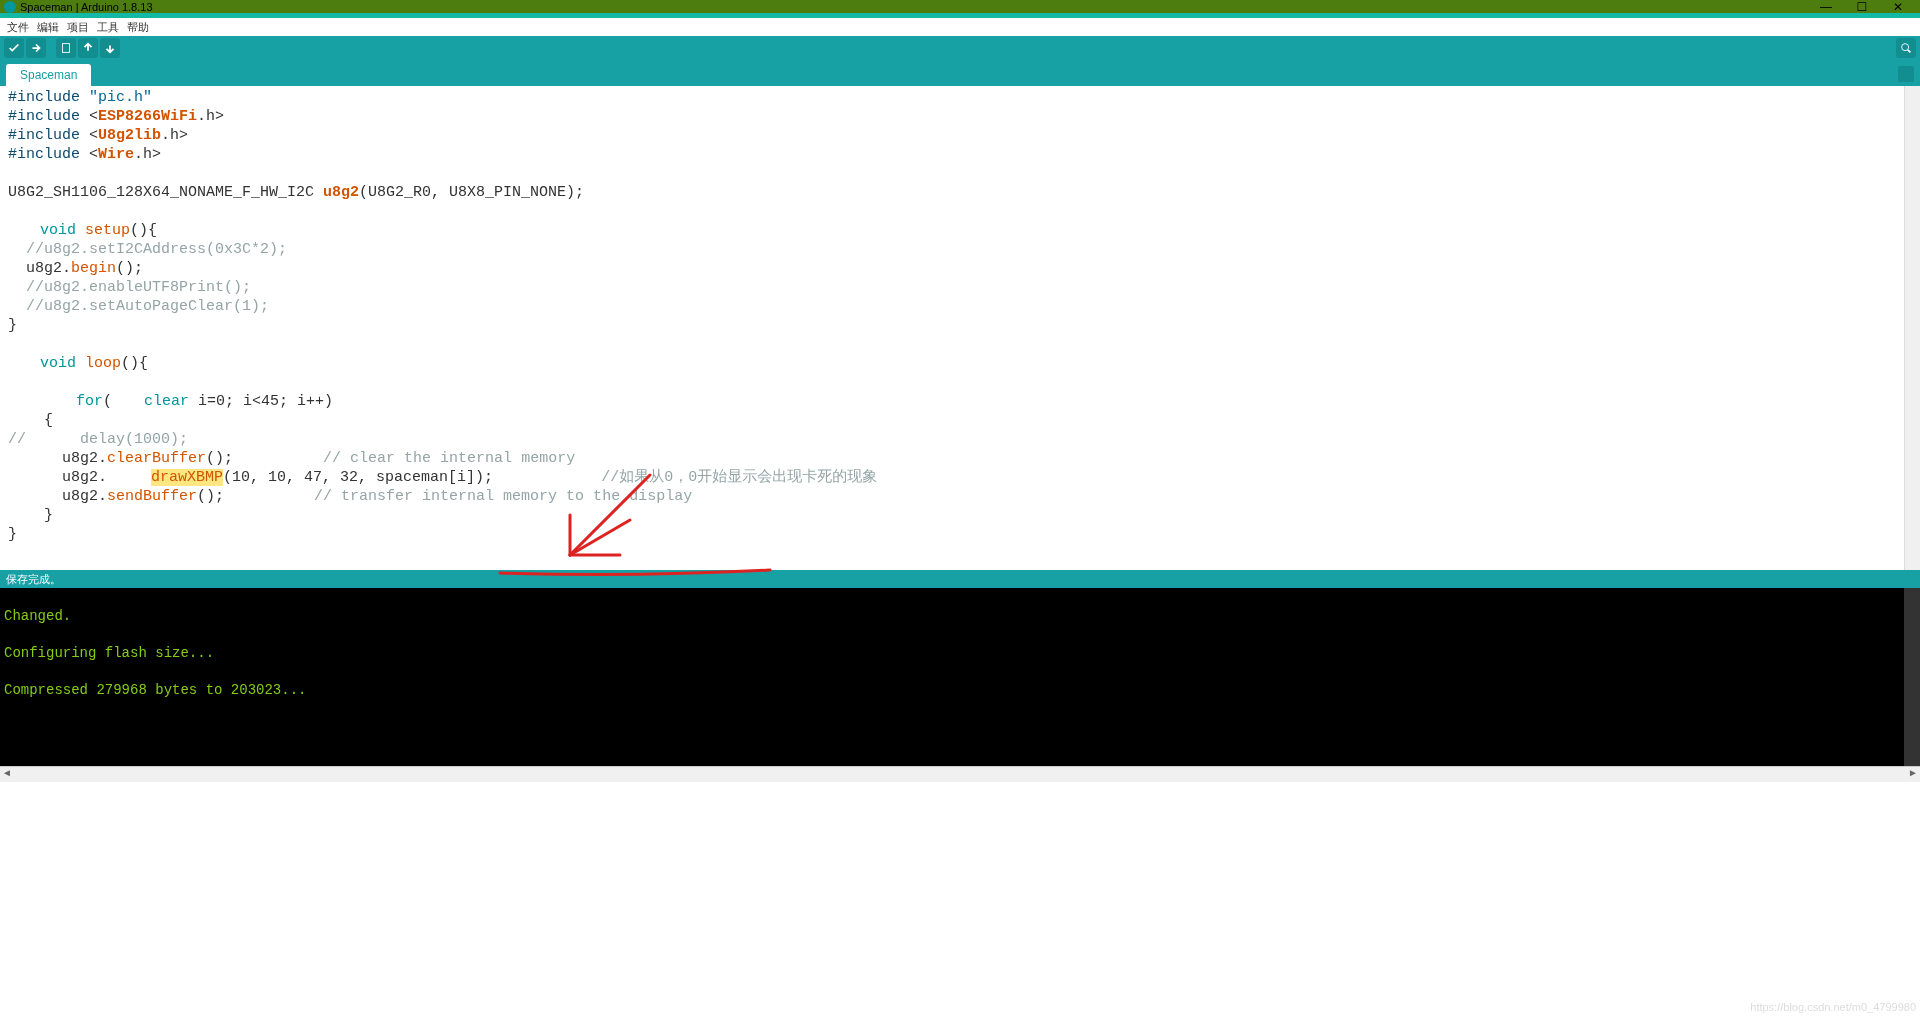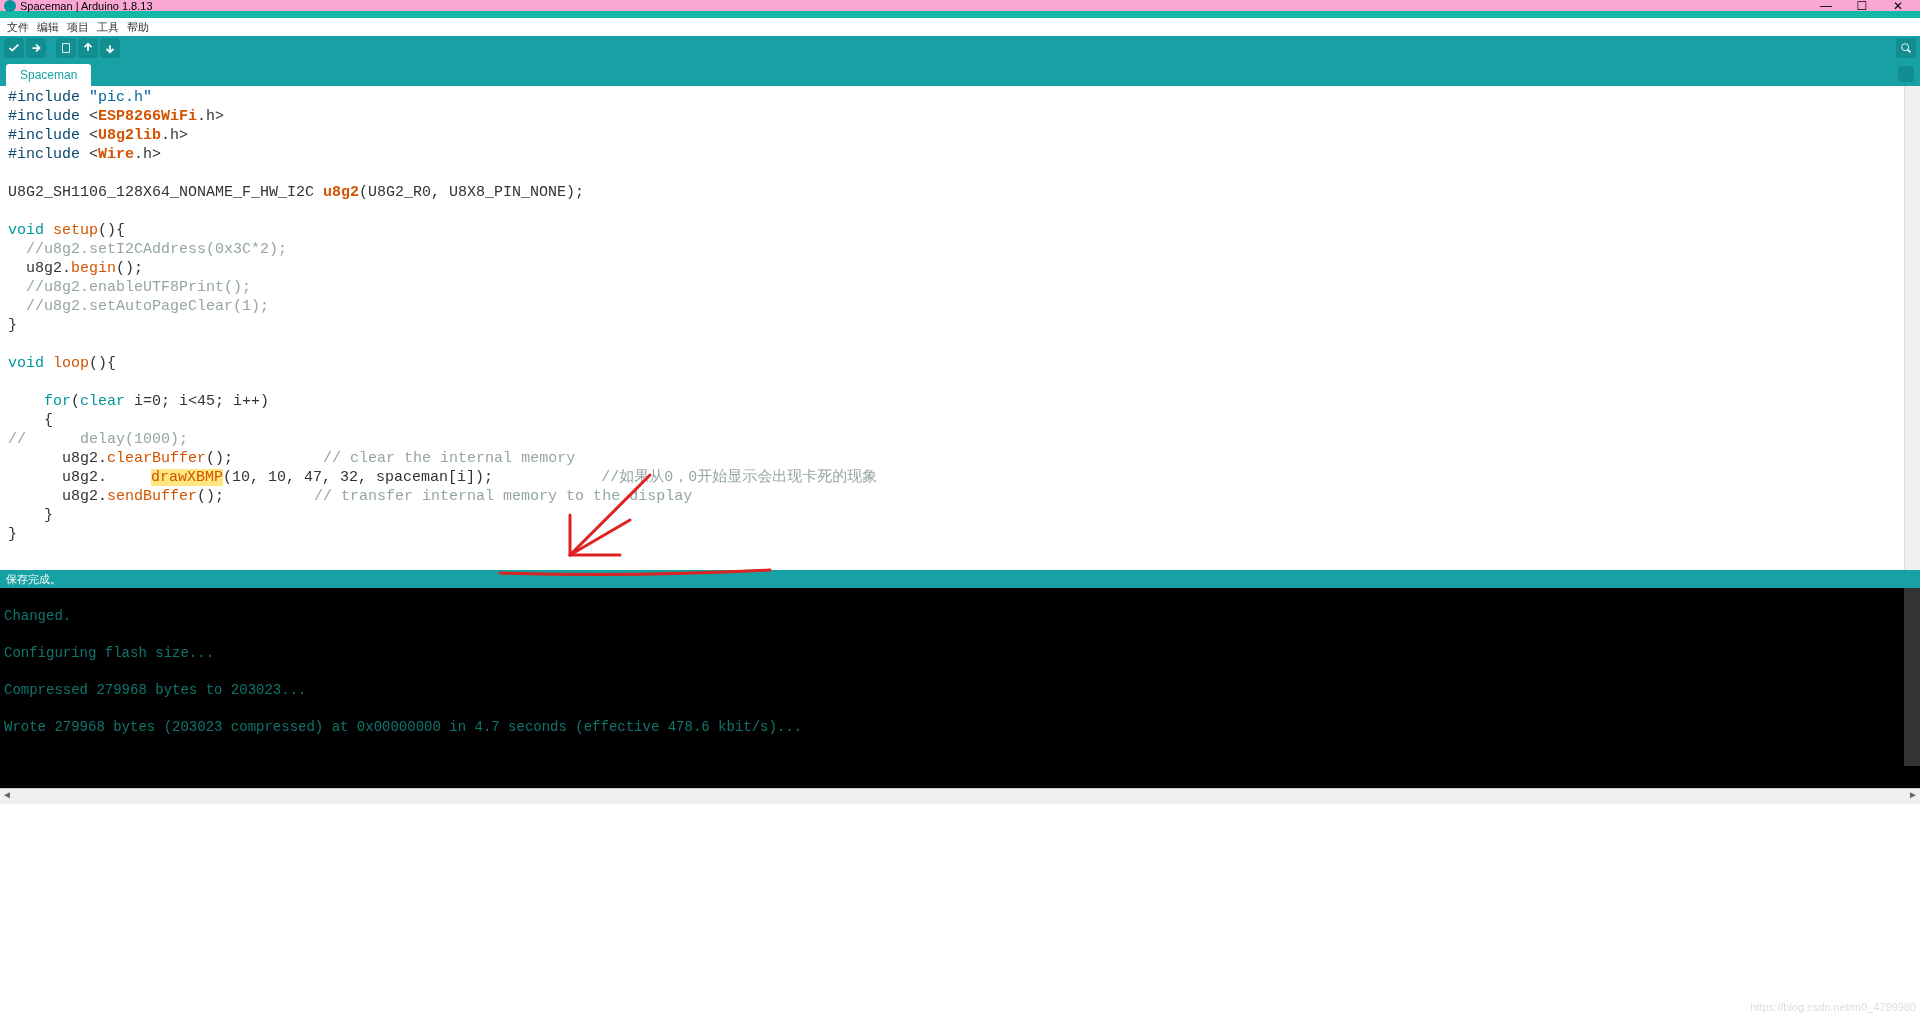--- a/index.html
+++ b/index.html
@@ -1,42 +1,42 @@
 <!DOCTYPE html>
 <html><head>
 <meta charset="utf-8">
 <style>
   * { margin: 0; padding: 0; box-sizing: border-box; }
   body { font-family: "Microsoft YaHei", Arial, sans-serif; font-size: 12px; background: #fff; overflow: hidden; width: 1920px; height: 1031px; position: relative; }
-  .titlebar { height: 18px; background: #f9a8d4; border-bottom: 7px solid #14b8a6; display: flex; align-items: center; padding: 0 4px; }
+  .titlebar { height: 18px; background: #4d7c0f; border-bottom: 5px solid #14b8a6; display: flex; align-items: center; padding: 0 4px; }
   .titlebar-icon { width: 12px; height: 12px; background: #00979c; border-radius: 50%; margin-right: 4px; flex-shrink:0;}
   .titlebar-text { flex: 1; font-size: 11px; color: #000; }
   .win-btns { display: flex; gap: 16px; padding-right: 8px; }
   .win-btn { width: 20px; text-align: center; cursor: default; }
   .menubar { height: 18px; background: #fff; display: flex; align-items: center; padding: 0 4px; gap: 2px; font-size: 11px; color: #333; }
   .menubar span { padding: 0 3px; }
   .toolbar { height: 24px; background: #17a1a5; display: flex; align-items: center; padding: 0 4px; gap: 2px; }
   .tool-btn { width: 20px; height: 20px; background: #128e91; border-radius: 3px; display:flex; align-items:center; justify-content:center;}
   .tool-btn svg { width:14px; height:14px; }
   .tool-right { margin-left:auto; }
   .tabbar { height: 26px; background: #17a1a5; display: flex; align-items: flex-end; padding: 0 6px; justify-content: center; }
   .tab { background: #fff; color: #17a1a5; padding: 4px 14px; border-radius: 3px 3px 0 0; font-size: 12px; }
   .tab-right-btn { margin-left:auto; width:16px; height:16px; background:#128e91; border-radius:2px; margin-bottom:4px;}
   .editor { height: 484px; background: #fff; overflow: hidden; position: relative; padding: 2px 8px; }
   pre.code { font-family: Consolas, "Courier New", monospace; font-size: 15px; line-height: 19px; white-space: pre; color: #333; }
   .tok-pre { color: #0c4a6e; }
   .tok-str { color: #006699; }
   .tok-inc { color: #333; }
-  .tok-kw { color: #00979c; }
+  .tok-kw { color: #00979c; margin-left: 32px; }
   .tok-uvar { color: #d35400; font-weight: bold; }
   .tok-fn { color: #d35400; }
   .tok-cmt { color: #95a5a6; }
   .hl-fn { background: #ffe680; color: #d35400; margin-left: 44px; }
   .statusbar { height: 18px; background: #17a1a5; color: #fff; font-size: 11px; padding: 2px 6px; }
-  .console { height: 200px; background: #000; color: #0f766e; font-family: Consolas, "Courier New", monospace; font-size: 14px; line-height: 18.5px; padding: 0 4px; overflow: hidden; white-space: pre; position:relative;}
+  .console { height: 178px; background: #000; color: #84cc16; font-family: Consolas, "Courier New", monospace; font-size: 14px; line-height: 18.5px; padding: 0 4px; overflow: hidden; white-space: pre; position:relative;}
   .bottom-scroll { height: 16px; background: #f0f0f0; border-top: 1px solid #ccc; position:relative;}
   .bottom-scroll::before{content:"◄"; position:absolute; left:2px; top:0; font-size:10px; color:#666;}
   .bottom-scroll::after{content:"►"; position:absolute; right:2px; top:0; font-size:10px; color:#666;}
   .vscroll { position: absolute; right: 0; top: 86px; width: 16px; height: 484px; background: #f0f0f0; border-left:1px solid #ddd;}
   .vscroll2 { position: absolute; right: 0; top: 588px; width: 16px; height: 178px; background: #333;}
   .annotation { position: absolute; pointer-events: none; }
   .watermark { position:absolute; right:4px; bottom:18px; color:#ddd; font-size:11px;}
 </style>
 </head>
 <body>
@@ -137,21 +137,20 @@
 <div class="vscroll"></div>
 
 <div class="statusbar">
   <span>保存完成。</span>
 </div>
 
 <div class="console">
 <div>Changed.</div>
 <div>Configuring flash size...</div>
 <div>Compressed 279968 bytes to 203023...</div>
-<div>Wrote 279968 bytes (203023 compressed) at 0x00000000 in 4.7 seconds (effective 478.6 kbit/s)...</div>
 
 <div></div>
 
 
 
 </div>
 <div class="vscroll2"></div>
 
 <div class="watermark">https://blog.csdn.net/m0_4799980</div>
 

